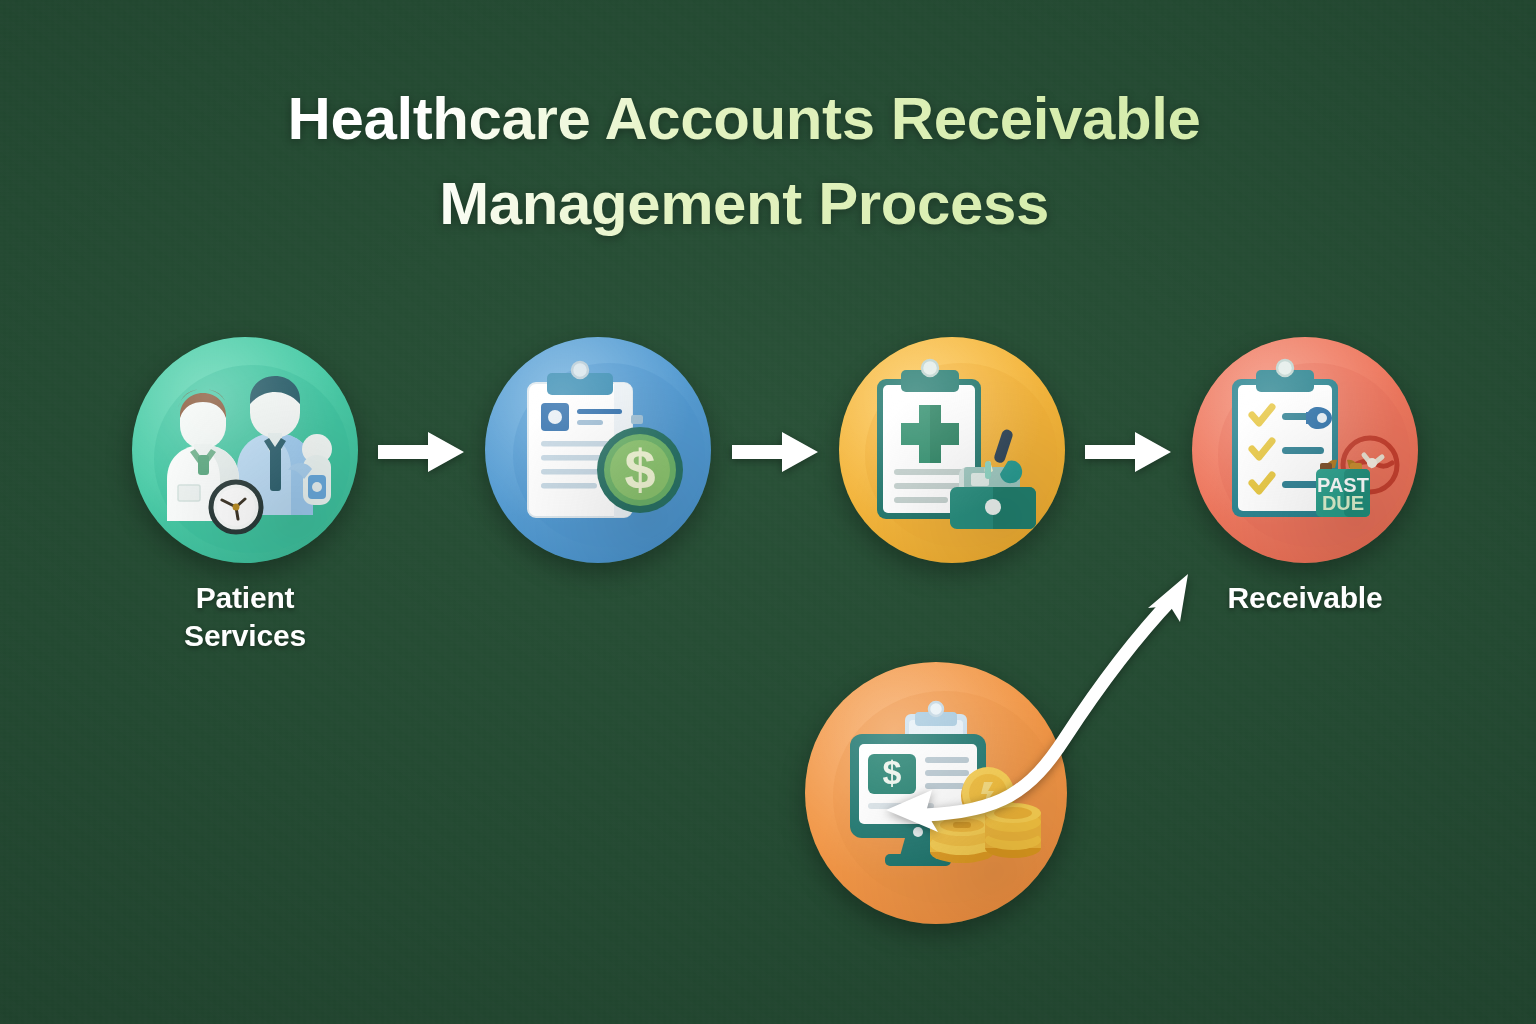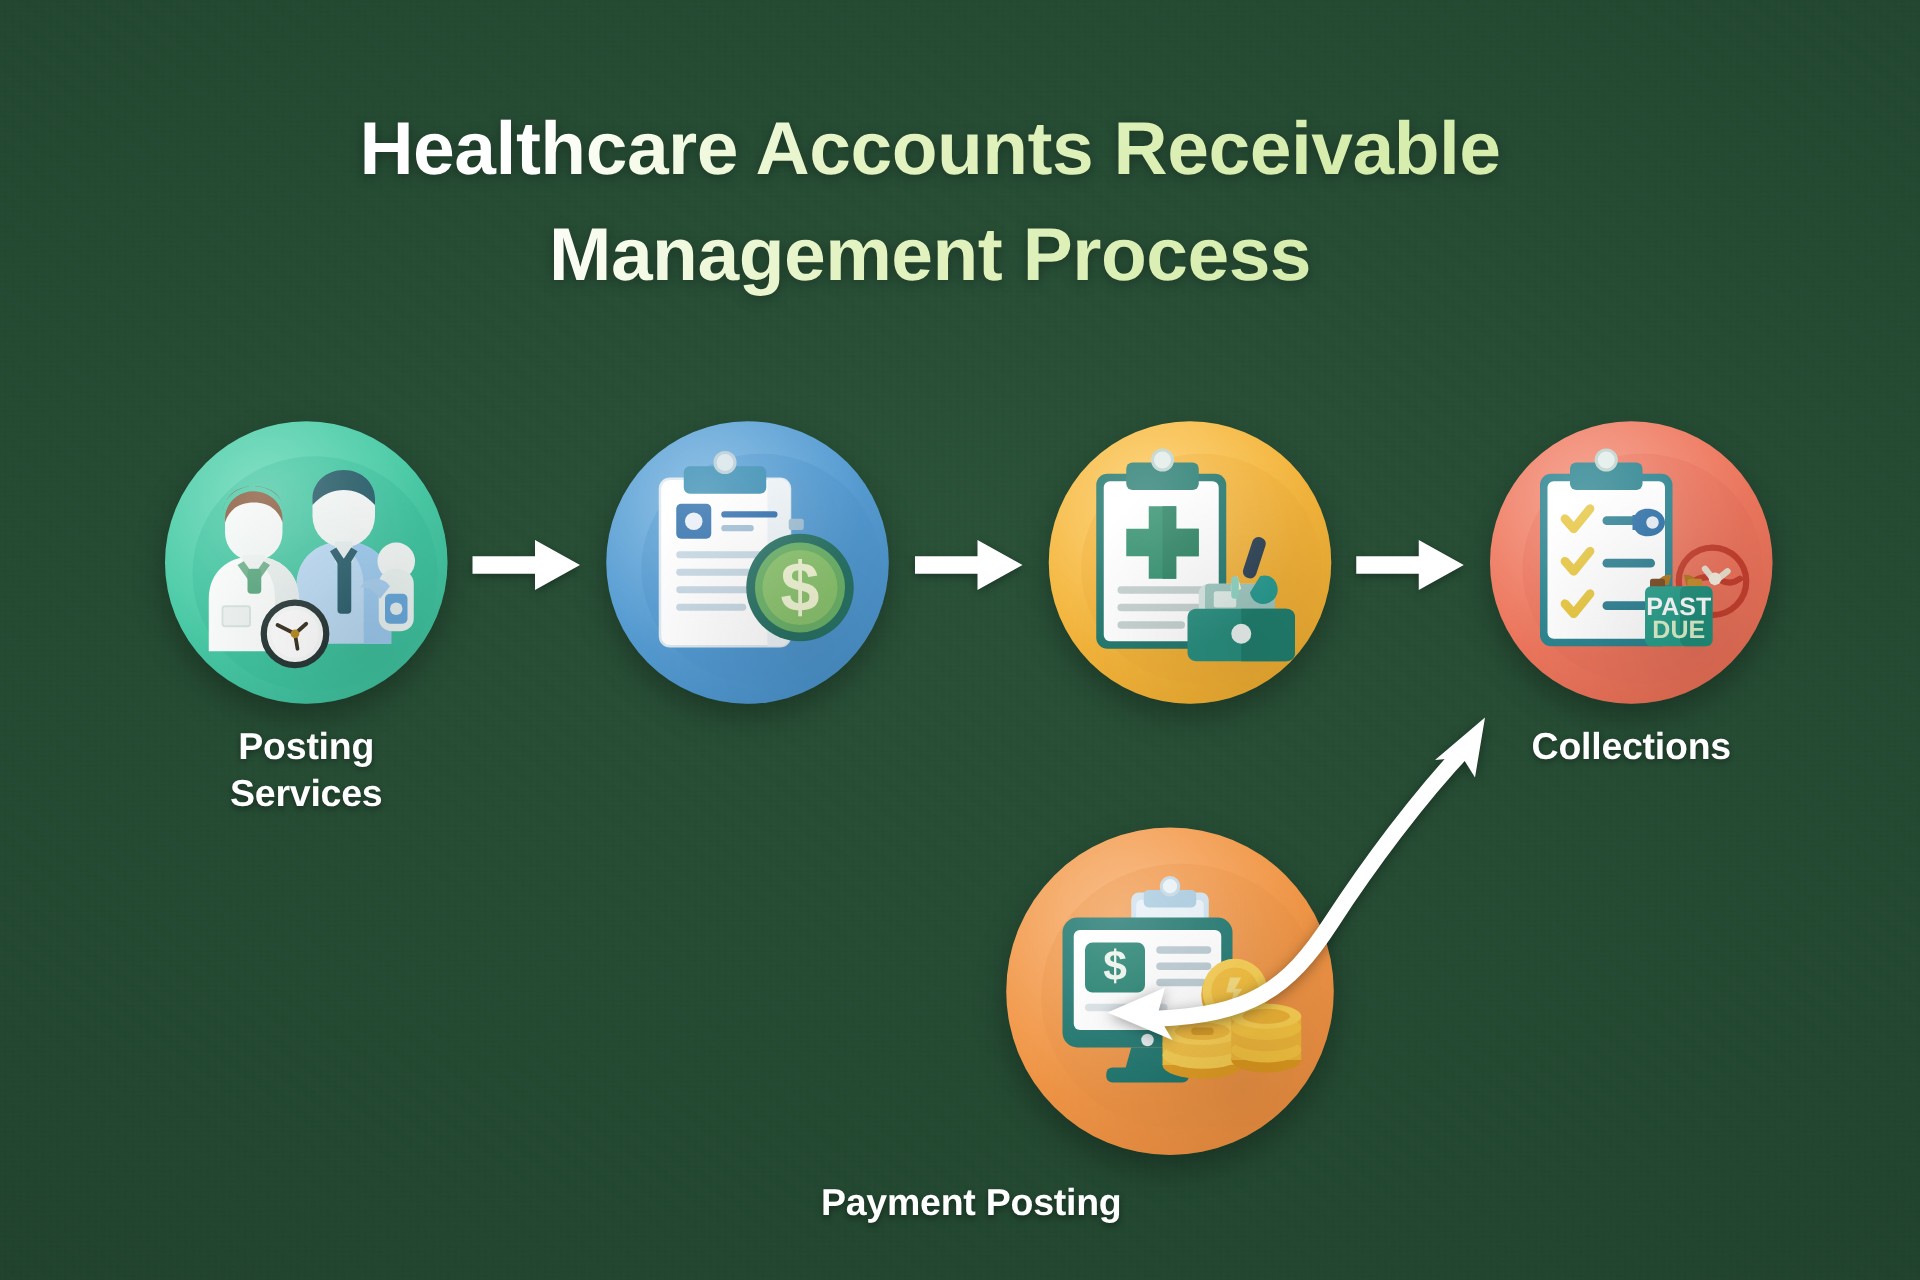--- a/index.html
+++ b/index.html
@@ -165,21 +165,21 @@
           <rect x="46" y="148" width="22" height="16" rx="2" fill="#eef4f2" stroke="#d6e4e0" stroke-width="1.5"></rect>
 
           <circle cx="104" cy="170" r="25" fill="#fafcfb" stroke="#2b3b3a" stroke-width="5"></circle>
           <circle cx="104" cy="170" r="19" fill="#ffffff"></circle>
           <path d="M104 170l-14-7M104 170l9-8M104 170l2 12" stroke="#3d3426" stroke-width="3" stroke-linecap="round"></path>
           <circle cx="104" cy="170" r="3.5" fill="#b98c22"></circle>
         </g>
       </svg>
       <div class="gloss"></div>
     </div>
-    <div class="node-label">Posting
+    <div class="node-label">Patient
 Services</div>
   </div>
 
   <div class="node" id="node-billing">
     <div class="bubble" style="background:radial-gradient(circle at 38% 30%, #74b3e0 0%, #5a9fd4 48%, #4089c4 100%);">
       <svg viewBox="0 0 226 226">
         <ellipse cx="124" cy="118" rx="96" ry="92" fill="#4f95cd" opacity=".55"></ellipse>
 
         <rect x="43" y="46" width="104" height="134" rx="8" fill="#ffffff"></rect>
         <rect x="43" y="46" width="104" height="134" rx="8" fill="none" stroke="#dfe9ef" stroke-width="2"></rect>
@@ -276,21 +276,21 @@
           <rect x="128" y="126" width="12" height="10" rx="2" fill="#7a4a24"></rect>
           <rect x="158" y="126" width="12" height="10" rx="2" fill="#c78b2c"></rect>
           <rect x="124" y="132" width="54" height="48" rx="5" fill="#2aa08c"></rect>
           <rect x="152" y="132" width="26" height="48" rx="5" fill="#22907d"></rect>
           <text x="151" y="155" text-anchor="middle" font-family="Liberation Sans, sans-serif" font-size="20" font-weight="700" fill="#ffffff">PAST</text>
           <text x="151" y="173" text-anchor="middle" font-family="Liberation Sans, sans-serif" font-size="20" font-weight="700" fill="#dff3cf">DUE</text>
         </g>
       </svg>
       <div class="gloss"></div>
     </div>
-    <div class="node-label">Collections</div>
+    <div class="node-label">Receivable</div>
   </div>
 
   <div class="node" id="node-payment">
     <div class="bubble" style="background:radial-gradient(circle at 38% 30%, #f8ad6a 0%, #f2994a 48%, #e8873a 100%);">
       <svg viewBox="0 0 262 262">
         <ellipse cx="140" cy="135" rx="112" ry="106" fill="#eb9243" opacity=".5"></ellipse>
 
         <rect x="100" y="52" width="62" height="52" rx="6" fill="#cfe2ef"></rect>
         <rect x="104" y="58" width="54" height="42" rx="4" fill="#e8f2f8"></rect>
         <rect x="110" y="50" width="42" height="14" rx="4" fill="#a9cbe0"></rect>
@@ -332,21 +332,20 @@
             <ellipse cx="208" cy="178" rx="28" ry="10" fill="#f5c341"></ellipse>
             <ellipse cx="208" cy="169" rx="28" ry="10" fill="#eeb63b"></ellipse>
             <ellipse cx="208" cy="160" rx="28" ry="10" fill="#f5c341"></ellipse>
             <ellipse cx="208" cy="151" rx="28" ry="10" fill="#f9cf52"></ellipse>
             <ellipse cx="208" cy="151" rx="19" ry="6" fill="#edb337"></ellipse>
           </g>
         </g>
       </svg>
       <div class="gloss"></div>
     </div>
-    <div class="node-label">Payment Posting</div>
   </div>
 
   <div class="arrow-straight" id="arrow-1">
     <svg viewBox="0 0 96 60">
       <path d="M4 23h50V10l36 20-36 20V37H4z" fill="#ffffff"></path>
     </svg>
   </div>
   <div class="arrow-straight" id="arrow-2">
     <svg viewBox="0 0 96 60">
       <path d="M4 23h50V10l36 20-36 20V37H4z" fill="#ffffff"></path>

